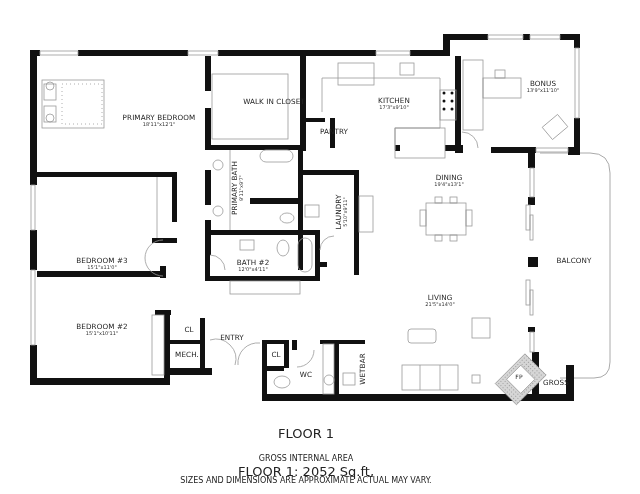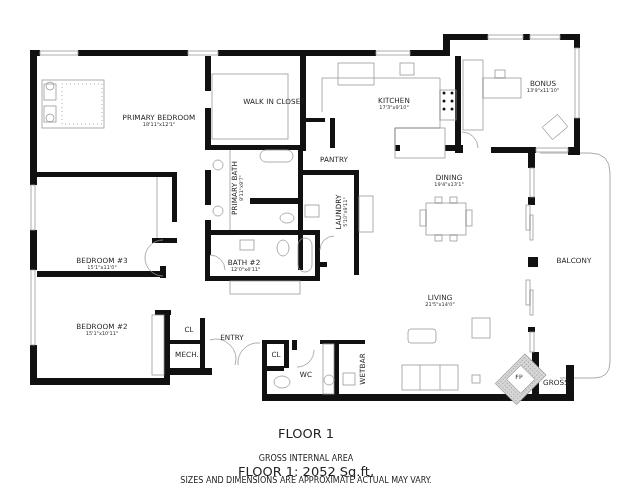--- a/index.html
+++ b/index.html
@@ -227,40 +227,40 @@
   <span class="n">WALK IN CLOSET</span>
 </div>
 <div class="rl" style="left:394px;top:104px;">
   <span class="n">KITCHEN</span>
   <span class="d">17'3"x9'10"</span>
 </div>
 <div class="rl" style="left:543px;top:87px;">
   <span class="n">BONUS</span>
   <span class="d">13'9"x11'10"</span>
 </div>
-<div class="rl" style="left:334px;top:160px;">
+<div class="rl" style="left:334px;top:132px;">
   <span class="n">PANTRY</span>
 </div>
 <div class="rl vert" style="left:238px;top:188px;">
   <span class="n">PRIMARY BATH</span>
   <span class="d">9'11"x9'7"</span>
 </div>
 <div class="rl vert" style="left:342px;top:212px;">
   <span class="n">LAUNDRY</span>
   <span class="d">5'10"x9'11"</span>
 </div>
 <div class="rl" style="left:449px;top:181px;">
   <span class="n">DINING</span>
   <span class="d">19'4"x13'1"</span>
 </div>
 <div class="rl" style="left:102px;top:227px;margin-top:37px;">
   <span class="n">BEDROOM #3</span>
   <span class="d">15'1"x11'0"</span>
 </div>
-<div class="rl" style="left:244px;top:266px;text-align:right;">
+<div class="rl" style="left:253px;top:266px;">
   <span class="n">BATH #2</span>
   <span class="d">12'0"x4'11"</span>
 </div>
 <div class="rl" style="left:574px;top:261px;">
   <span class="n">BALCONY</span>
 </div>
 <div class="rl" style="left:440px;top:301px;">
   <span class="n">LIVING</span>
   <span class="d">21'5"x14'0"</span>
 </div>

